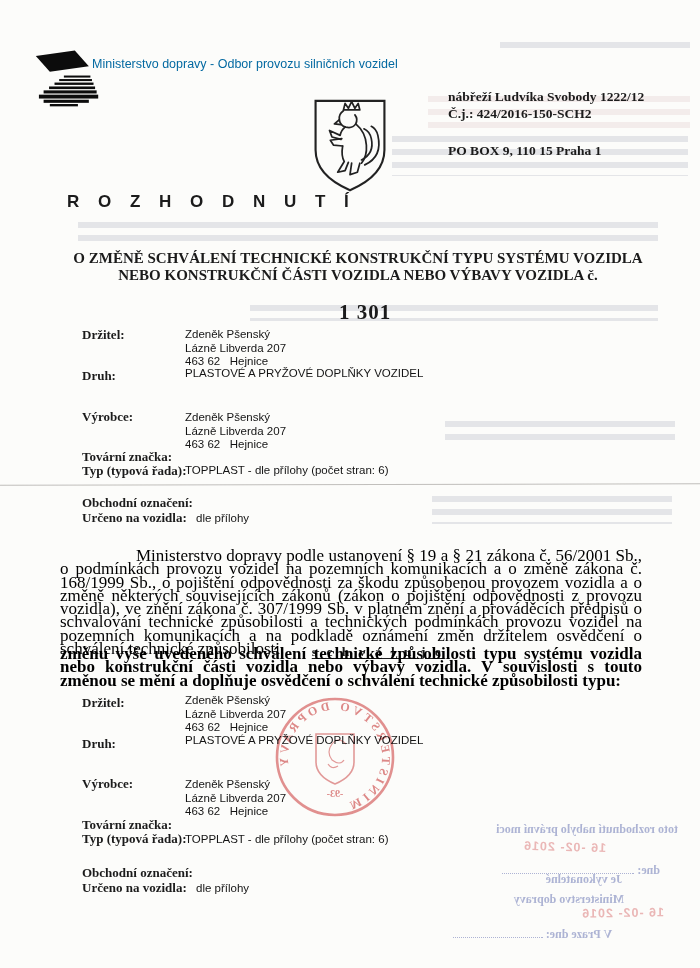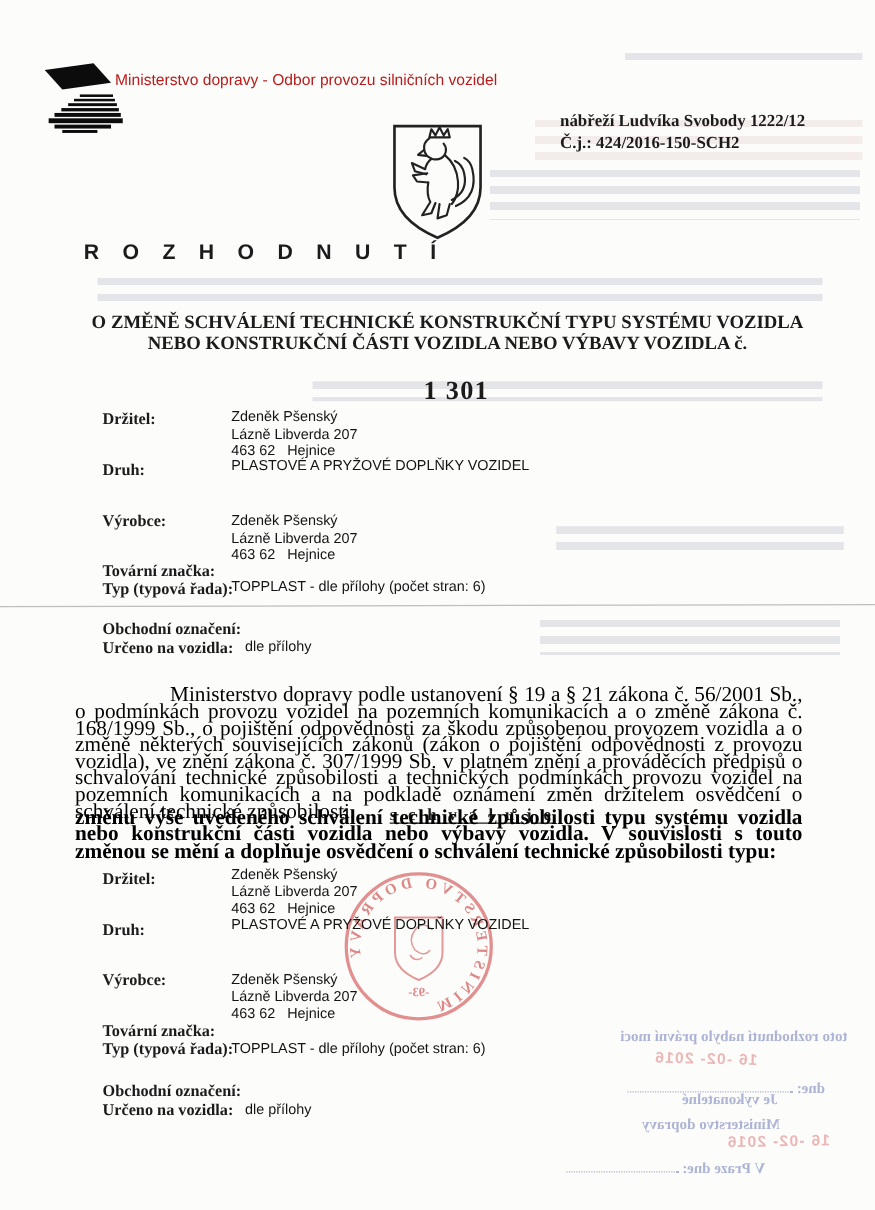--- a/index.html
+++ b/index.html
@@ -5,21 +5,21 @@
   html,body{margin:0;padding:0;background:#e8e8e6;}
   .page{
     position:relative; width:700px; height:968px; margin:0 auto;
     background:#fcfcfa; overflow:hidden;
     font-family:"Liberation Serif", serif; color:#1b1b1b;
     border-right:1px solid #e2e0dc;
   }
   .abs{position:absolute; white-space:pre;}
 
   
-  .ministry-line{font-family:"Liberation Sans",sans-serif; font-size:12.5px; color:#b91c1c;}
+  .ministry-line{font-family:"Liberation Sans",sans-serif; font-size:12.5px; color:#0369a1;}
   .addr{font-weight:bold; font-size:13.5px; line-height:18px;}
   .refno{font-weight:bold; font-size:13.5px;}
 
   
   .doc-title{font-family:"Liberation Sans",sans-serif; font-weight:bold; font-size:17px; letter-spacing:7px;}
   .subject{left:40px; right:24px; text-align:center; font-weight:bold; font-size:15px; white-space:normal;}
   .approval-no{left:30px; right:0; text-align:center; font-weight:bold; font-size:21px; letter-spacing:1px;}
 
   
   .lbl{font-weight:bold; font-size:13px;}
@@ -81,20 +81,21 @@
       <rect x="14" y="59.5" width="76" height="5"></rect>
       <rect x="20" y="66" width="58" height="4"></rect>
       <rect x="28" y="71.5" width="36" height="3"></rect>
     </g>
   </svg>
 
   <div class="abs ministry-line" style="left:92px; top:57px;">Ministerstvo dopravy - Odbor provozu silničních vozidel</div>
 
   <div class="abs addr" style="left:448px; top:52px;">
     <div>nábřeží Ludvíka Svobody 1222/12</div>
+    <div>PO BOX 9, 110 15 Praha 1</div>
   </div>
   <div class="abs refno" style="left:448px; top:106px;">Č.j.: 424/2016-150-SCH2</div>
 
   <svg class="abs" style="left:309px; top:96px;" width="82" height="100" viewBox="0 0 100 122">
     <path d="M8,6 H92 V66 Q92 97 50 115 Q8 97 8 66 Z" fill="none" stroke="#222" stroke-width="2.6"></path>
     <g fill="none" stroke="#222" stroke-width="2.1" stroke-linecap="round" stroke-linejoin="round">
 
       <path d="M42,17 l2,-8 l4,6 l4,-8 l4,8 l4,-6 l2,8 z"></path>
 
       <path d="M42,18 q-6,4 -5,11 q1,7 8,9 q8,2 12,-4 q3,-6 -1,-11"></path>

